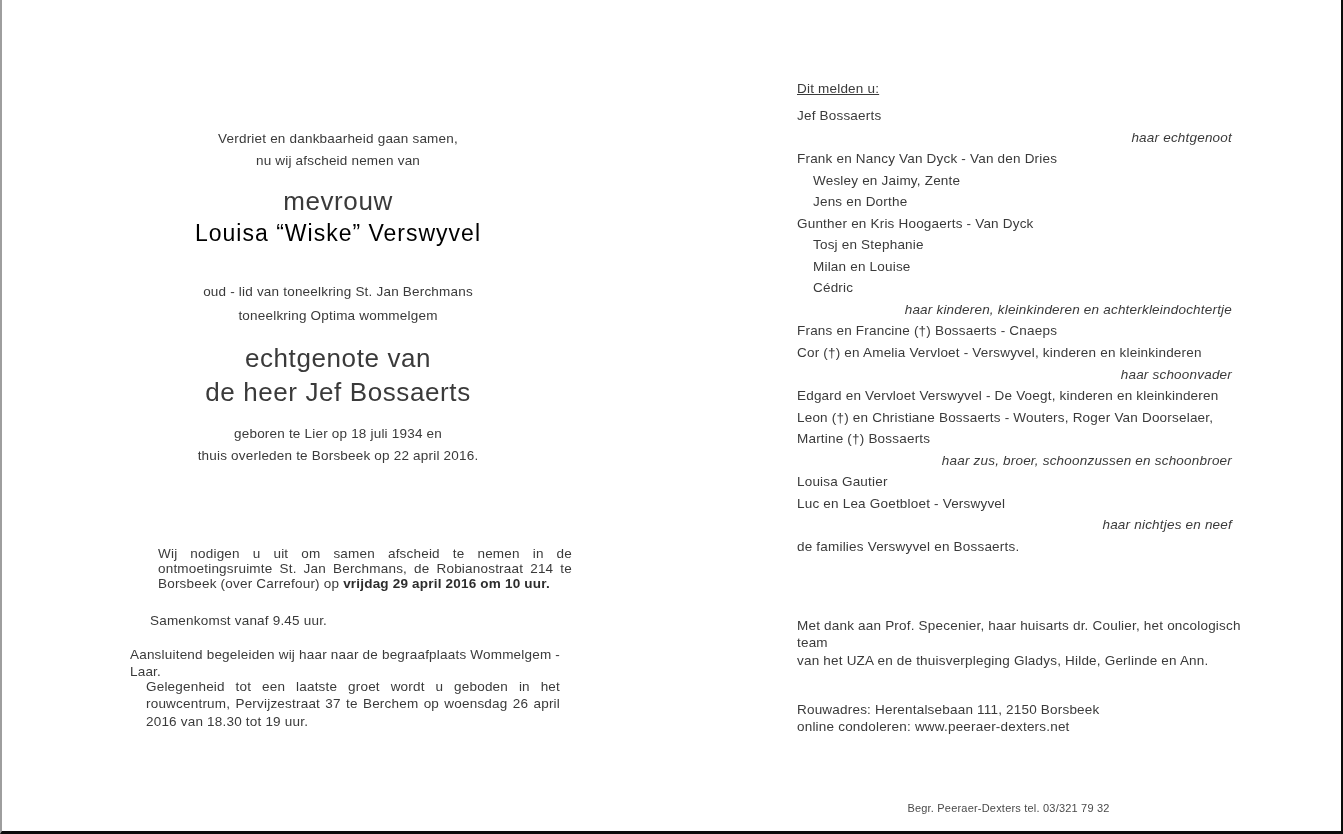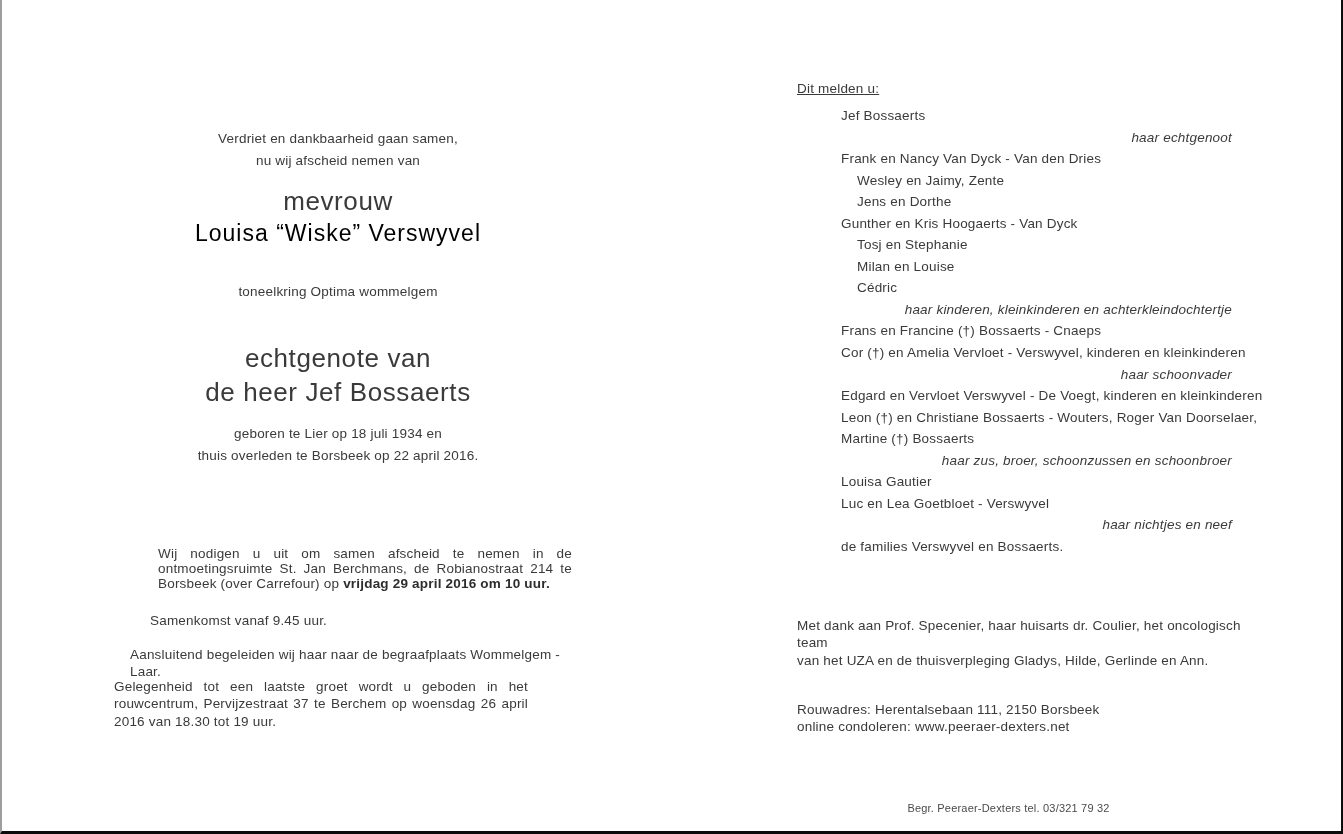--- a/index.html
+++ b/index.html
@@ -25,27 +25,27 @@
   .intro        { top:128px; left:0; width:672px; line-height:22px; }
   .honorific    { top:186px; left:0; width:672px; font-size:26px; letter-spacing:0.6px; }
   .deceased     { top:220px; left:0; width:672px; font-size:23px; letter-spacing:1px; color:#000000; }
   .memberships  { top:280px; left:0; width:672px; line-height:24px; }
   .spouse       { top:341px; left:0; width:672px; font-size:26px; line-height:34px; letter-spacing:0.6px; }
   .life-dates   { top:423px; left:0; width:672px; line-height:21.5px; }
   .invitation   { top:546px; left:128px; width:414px; line-height:15px; text-align:justify;margin-left:28px; }
   .invitation .bold { font-weight:700; color:#2d2d2d; }
   .gathering    { top:612px; left:128px; width:414px; line-height:17.4px;margin-left:20px; }
   .burial       { top:646px; left:128px; width:430px; line-height:17.4px; }
-  .viewing      { top:678px; left:112px; width:414px; line-height:17.4px; text-align:justify; }
+  .viewing      { top:678px; left:144px; width:414px; line-height:17.4px; text-align:justify; }
 
   
   .right-page { position:absolute; left:795px; top:0; width:435px; }
   .announce   { top:78px; left:0; width:435px; line-height:21.6px;text-decoration:underline; }
   .family     { top:105px; left:0; width:435px; line-height:21.55px; }
-  .family .line   { white-space:nowrap;margin-left:44px; }
+  .family .line   { white-space:nowrap; }
   .family .indent { padding-left:16px; }
   .family .caption{ text-align:right; font-style:italic; }
   .thanks     { top:617px; left:0; width:460px; line-height:17.4px; }
   .address    { top:701px; left:0; width:460px; line-height:17.4px; }
   .footer     { position:absolute; top:802px; left:672px; width:669px;
                 text-align:center; font-size:11px; letter-spacing:0.2px; color:#4a4a4a; }
 </style>
 </head>
 <body>
 
@@ -56,20 +56,21 @@
     <div class="abs intro center body-txt">
       <div>Verdriet en dankbaarheid gaan samen,</div>
       <div>nu wij afscheid nemen van</div>
     </div>
 
     <div class="abs honorific center">mevrouw</div>
 
     <div class="abs deceased center">Louisa “Wiske” Verswyvel</div>
 
     <div class="abs memberships center body-txt">
+      <div>oud - lid van toneelkring St. Jan Berchmans</div>
       <div>toneelkring Optima wommelgem</div>
     </div>
 
     <div class="abs spouse center">
       <div>echtgenote van</div>
       <div>de heer Jef Bossaerts</div>
     </div>
 
     <div class="abs life-dates center body-txt">
       <div>geboren te Lier op 18 juli 1934 en</div>

